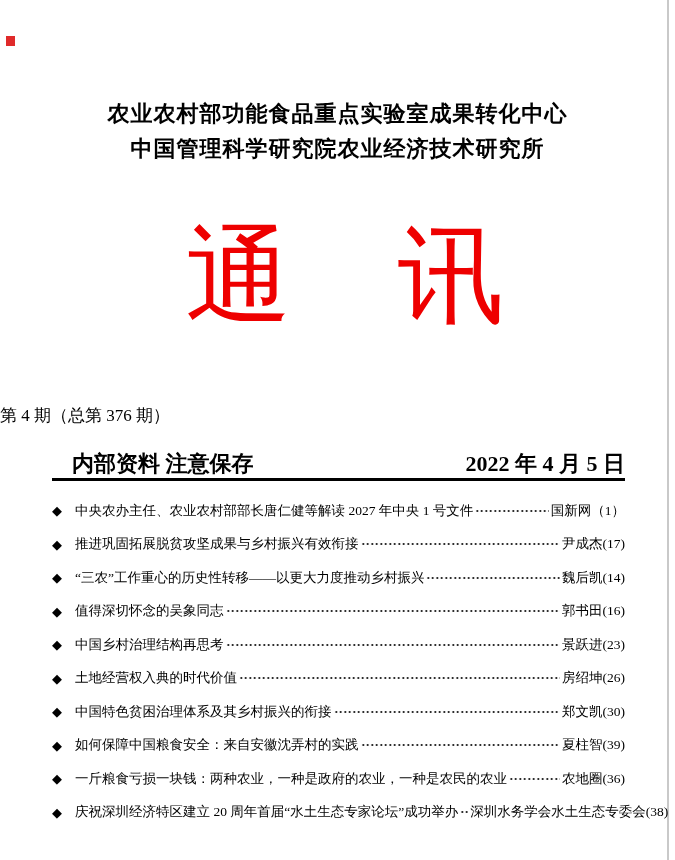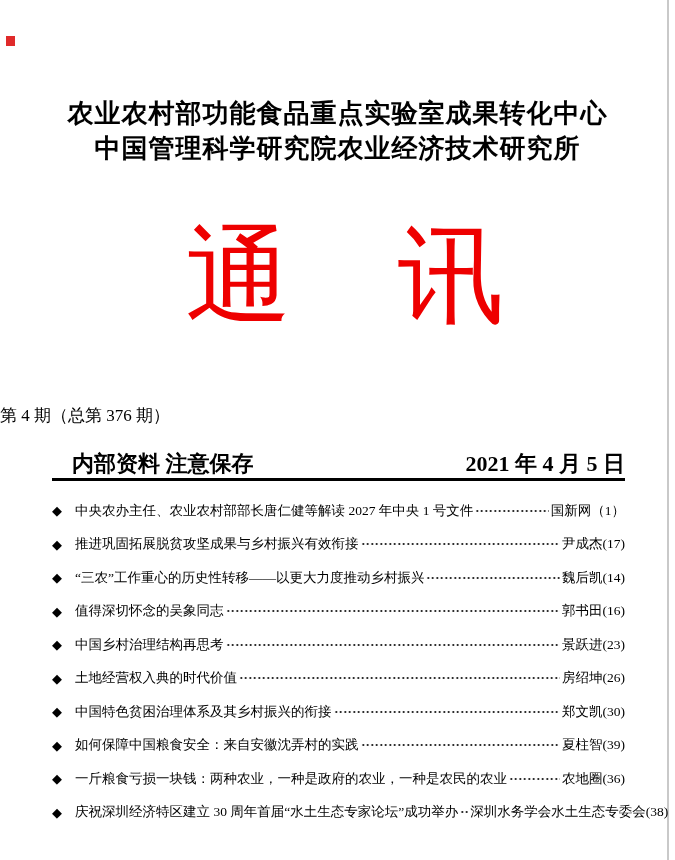--- a/index.html
+++ b/index.html
@@ -24,21 +24,21 @@
     position: absolute;
     left: 6px; top: 36px;
     width: 9px; height: 10px;
     background: #e02a2a;
   }
   .org-block {
     position: absolute;
     top: 96px; left: 0; right: 0;
     text-align: center;
     font-weight: 700;
-    font-size: 26px;
+    font-size: 22px;
     letter-spacing: 1px;
     line-height: 35px;
     white-space: nowrap;
   }
   .masthead-title {
     position: absolute;
     top: 222px; left: 14px; right: 0;
     text-align: center;
     font-size: 106px;
     line-height: 110px;
@@ -115,21 +115,21 @@
     <div>农业农村部功能食品重点实验室成果转化中心</div>
     <div>中国管理科学研究院农业经济技术研究所</div>
   </div>
 
   <div class="masthead-title" style="color: rgb(238, 0, 0);">通 讯</div>
 
   <div class="issue-line">第 4 期（总第 376 期）</div>
 
   <div class="info-bar">
     <span>内部资料 注意保存</span>
-    <span>2021 年 4 月 5 日</span>
+    <span>2022 年 4 月 5 日</span>
   </div>
 
   <div class="divider-rule"></div>
 
   <div class="toc">
     <div class="toc-row">
       <span class="bullet">◆</span>
       <span class="toc-title">中央农办主任、农业农村部部长唐仁健等解读 2027 年中央 1 号文件</span>
       <span class="leader"></span>
       <span class="toc-source">国新网（1）</span>
@@ -177,19 +177,19 @@
       <span class="toc-source">夏柱智(39)</span>
     </div>
     <div class="toc-row">
       <span class="bullet">◆</span>
       <span class="toc-title">一斤粮食亏损一块钱：两种农业，一种是政府的农业，一种是农民的农业</span>
       <span class="leader"></span>
       <span class="toc-source">农地圈(36)</span>
     </div>
     <div class="toc-row">
       <span class="bullet">◆</span>
-      <span class="toc-title">庆祝深圳经济特区建立 30 周年首届“水土生态专家论坛”成功举办</span>
+      <span class="toc-title">庆祝深圳经济特区建立 20 周年首届“水土生态专家论坛”成功举办</span>
       <span class="leader"></span>
       <span class="toc-source">深圳水务学会水土生态专委会(38)</span>
     </div>
   </div>
 
 </div>
 
 </body></html>

